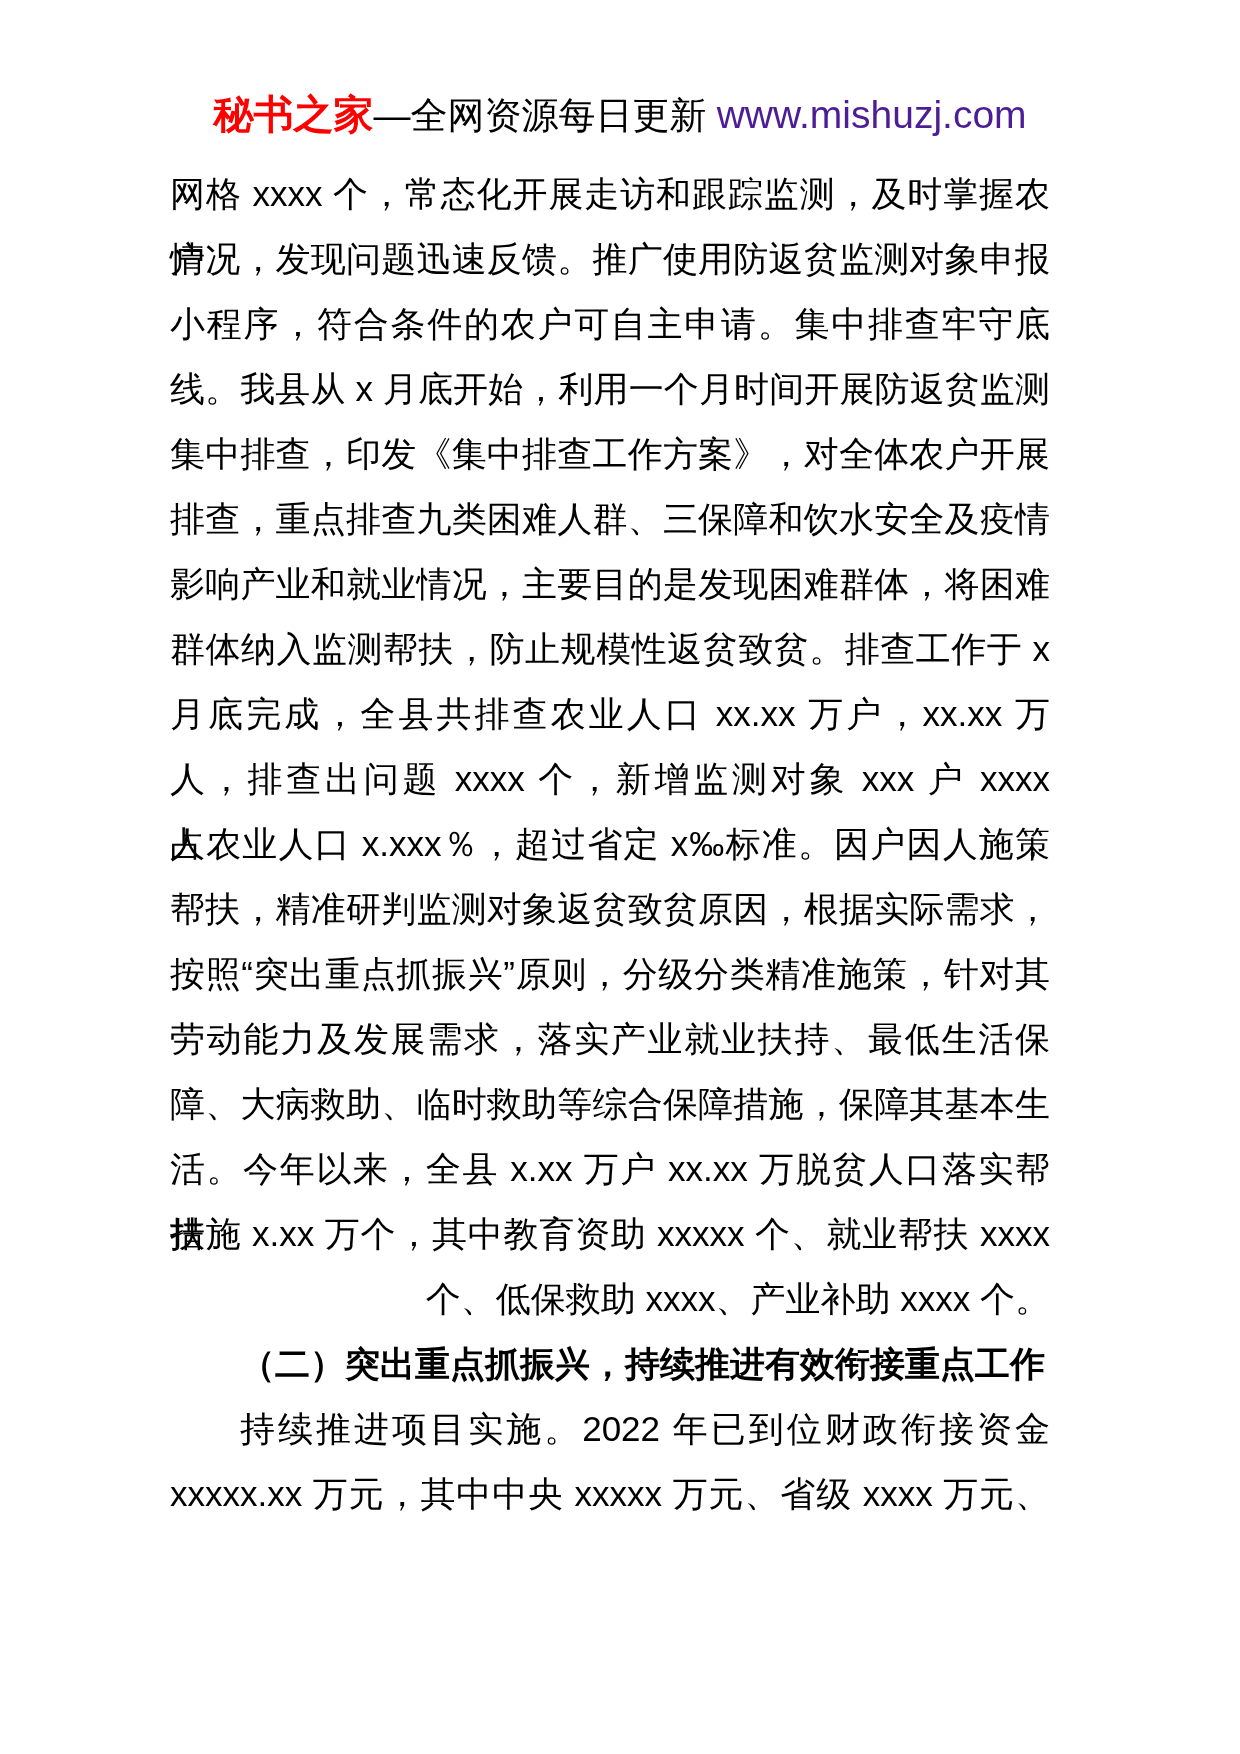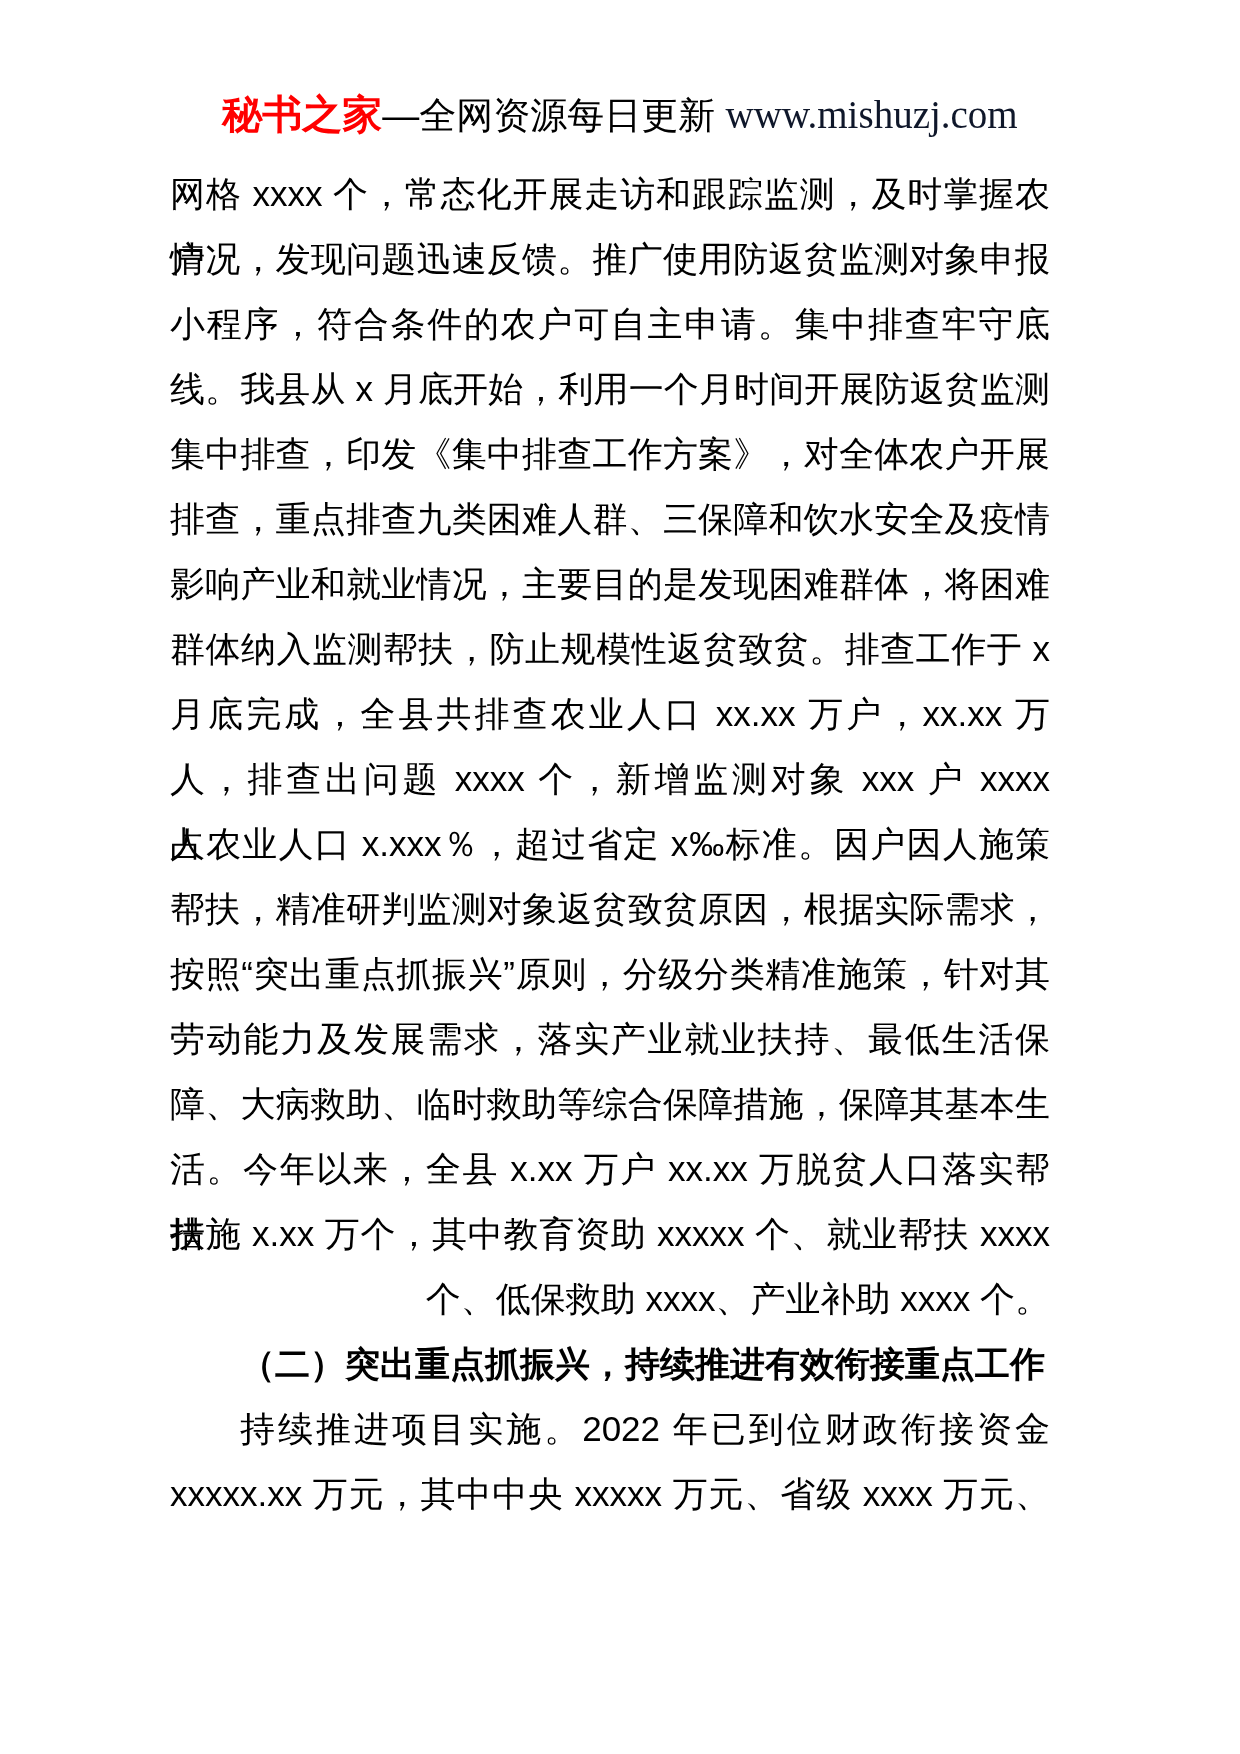--- a/index.html
+++ b/index.html
@@ -73,21 +73,21 @@
     white-space: normal;
     text-indent: 2em;
     text-align: justify;
     text-align-last: justify;
   }
 </style>
 </head>
 <body>
 
 <div class="page-header">
-  <span class="brand" style="color: rgb(255, 0, 0);">秘书之家</span><span class="separator">—</span><span class="tagline">全网资源每日更新</span><span class="tagline"> </span><span class="site-url" style="color: #0f172a; font-family: Liberation Serif, serif;">www.mishuzj.com</span>
+  <span class="brand" style="color: rgb(255, 0, 0);">秘书之家</span><span class="separator">—</span><span class="tagline">全网资源每日更新</span><span class="tagline"> </span><span class="site-url" style="color: #4c1d95;">www.mishuzj.com</span>
 </div>
 
 <div class="doc-body">
     <div class="line s-justify">网格 xxxx 个，常态化开展走访和跟踪监测，及时掌握农户</div>
     <div class="line s-justify">情况，发现问题迅速反馈。推广使用防返贫监测对象申报</div>
     <div class="line s-justify">小程序，符合条件的农户可自主申请。集中排查牢守底</div>
     <div class="line s-justify">线。我县从 x 月底开始，利用一个月时间开展防返贫监测</div>
     <div class="line s-justify">集中排查，印发《集中排查工作方案》，对全体农户开展</div>
     <div class="line s-justify">排查，重点排查九类困难人群、三保障和饮水安全及疫情</div>
     <div class="line s-justify">影响产业和就业情况，主要目的是发现困难群体，将困难</div>

